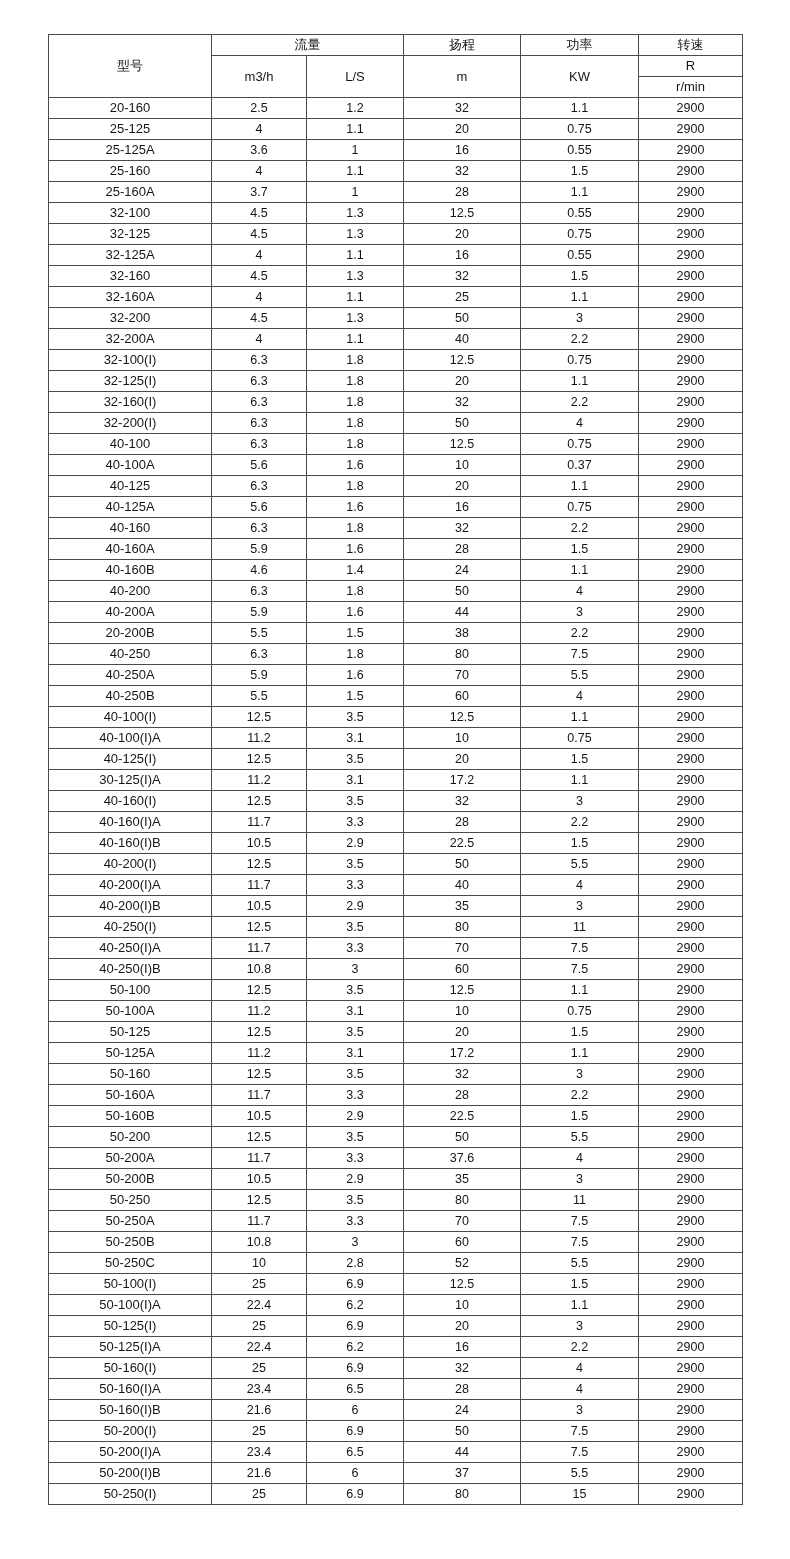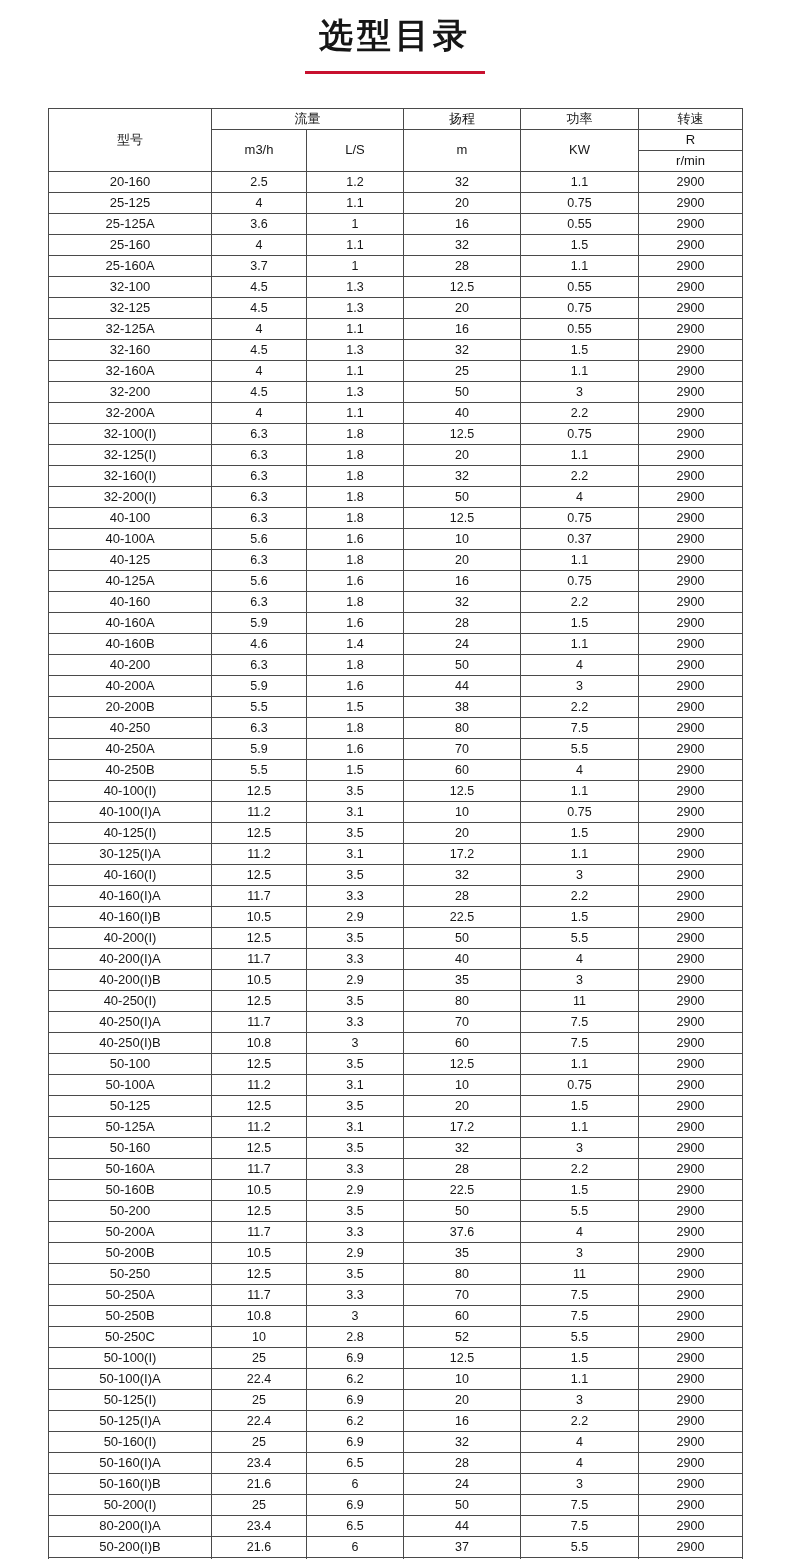--- a/index.html
+++ b/index.html
@@ -79,24 +79,20 @@
   }
   td.num {
     font-size: 12.5px;
   }
 </style>
 </head>
 <body>
 
 <div class="page">
 
-  <div class="title-block">
-    <h1 class="page-title">选型目录</h1>
-    <div class="title-rule"></div>
-  </div>
 
   <div class="table-wrap">
     <table class="spec">
       <colgroup>
         <col class="c0">
           <col class="c1">
           <col class="c2">
           <col class="c3">
           <col class="c4">
           <col class="c5">
@@ -627,21 +623,21 @@
           </tr>
           <tr>
             <td class="model">50-200(I)</td>
             <td class="num">25</td>
             <td class="num">6.9</td>
             <td class="num">50</td>
             <td class="num">7.5</td>
             <td class="num">2900</td>
           </tr>
           <tr>
-            <td class="model">80-200(I)A</td>
+            <td class="model">50-200(I)A</td>
             <td class="num">23.4</td>
             <td class="num">6.5</td>
             <td class="num">44</td>
             <td class="num">7.5</td>
             <td class="num">2900</td>
           </tr>
           <tr>
             <td class="model">50-200(I)B</td>
             <td class="num">21.6</td>
             <td class="num">6</td>

